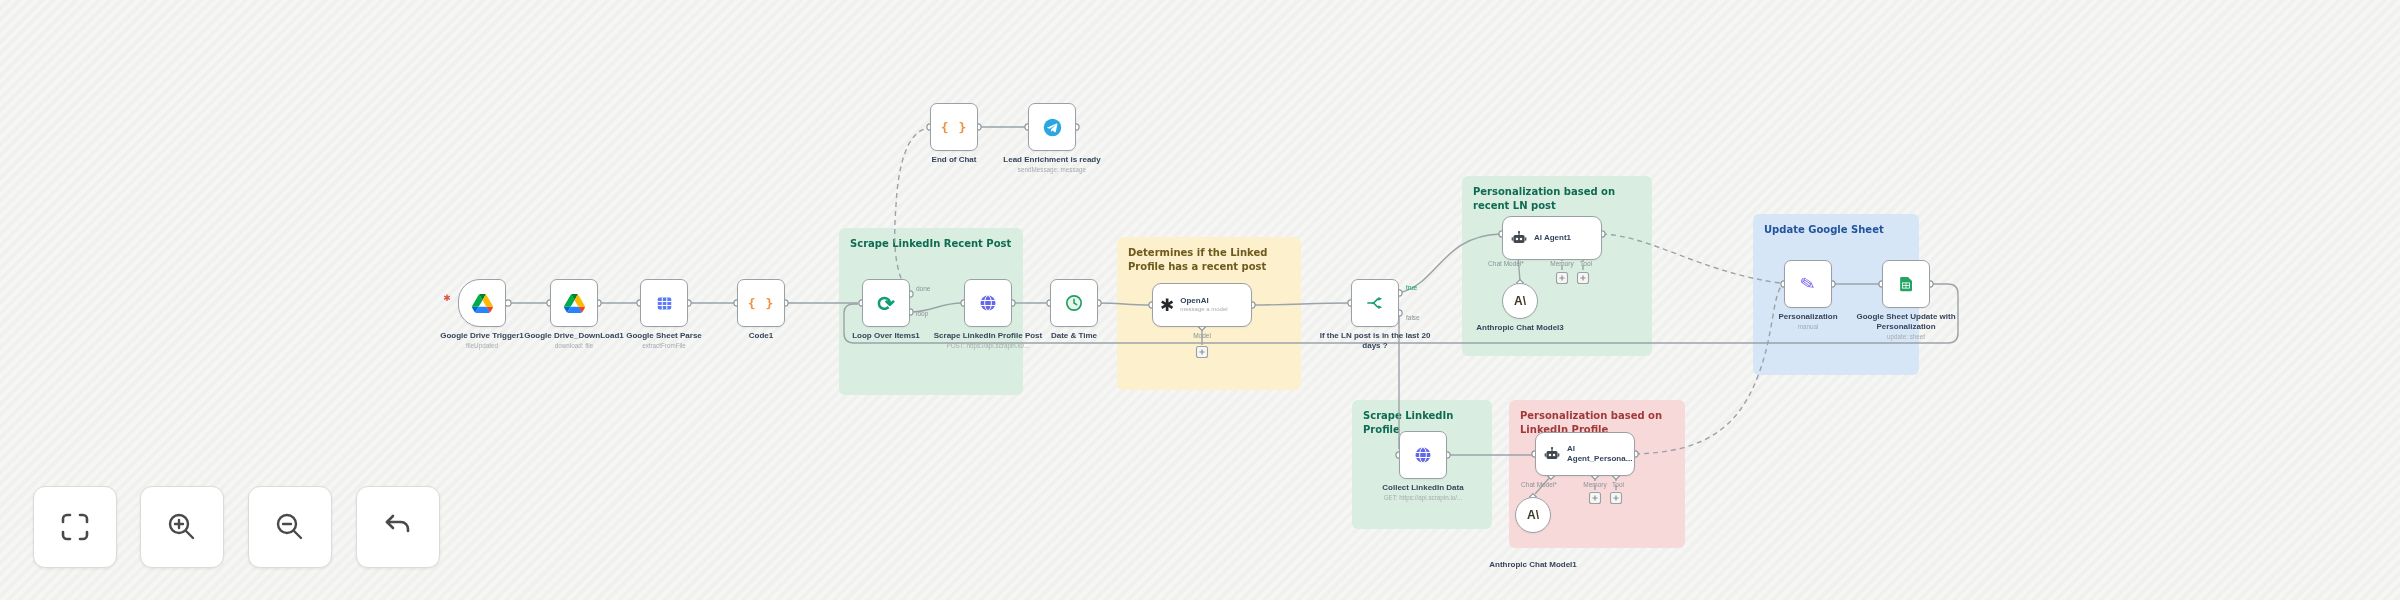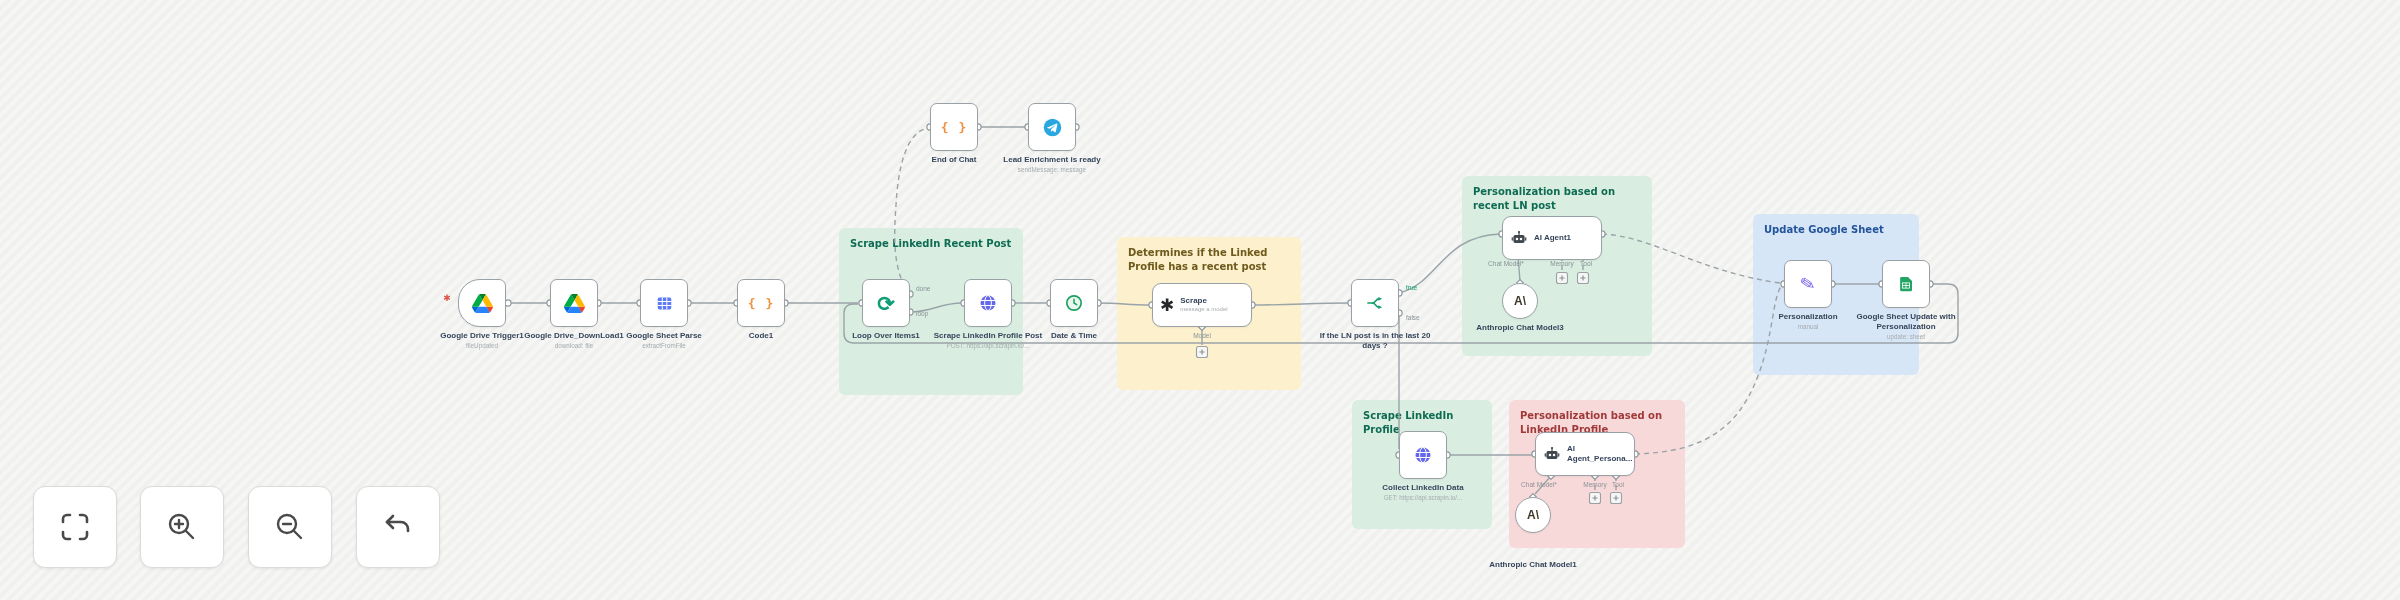--- a/index.html
+++ b/index.html
@@ -251,21 +251,21 @@
           <path d="M12 7.5V12l3.2 2" stroke="#1ca05f" stroke-width="1.8" fill="none" stroke-linecap="round"></path>
         </svg>
       </span>
     </div>
     <div class="nlabel" style="left: 1009px; top: 331px; width: 130px;"><span>Date &amp; Time</span></div>
     <div class="node wide" style="left: 1152px; top: 283px; width: 100px; height: 44px;">
       <span class="icon">
         <span style="color:#26292c;font-size:17px;line-height:1">✱</span>
       </span>
       <span class="innerlbl">
-        <span class="t">Scrape</span>
+        <span class="t">OpenAI</span>
         <span class="s">message a model</span>
       </span>
     </div>
     <div class="node sq" style="left: 1351px; top: 279px; width: 48px; height: 48px;">
       <span class="icon">
         <svg width="20" height="20" viewBox="0 0 24 24">
           <g stroke="#17a06b" stroke-width="2" fill="none" stroke-linecap="round">
             <path d="M3.5 12h5.5"></path>
             <path d="M9 12c4 0 4-5 7.5-5"></path>
             <path d="M9 12c4 0 4 5 7.5 5"></path>

